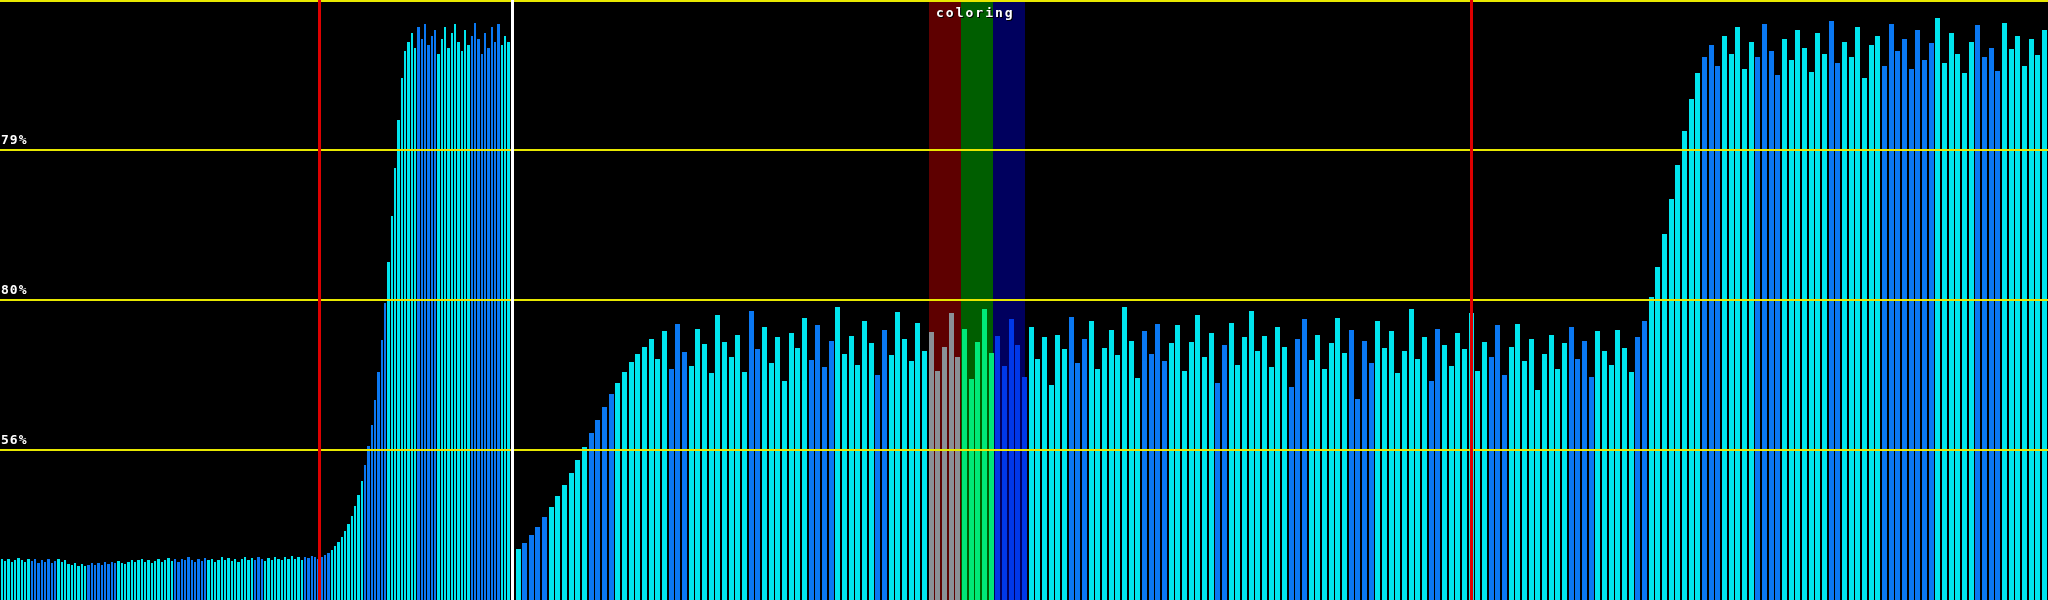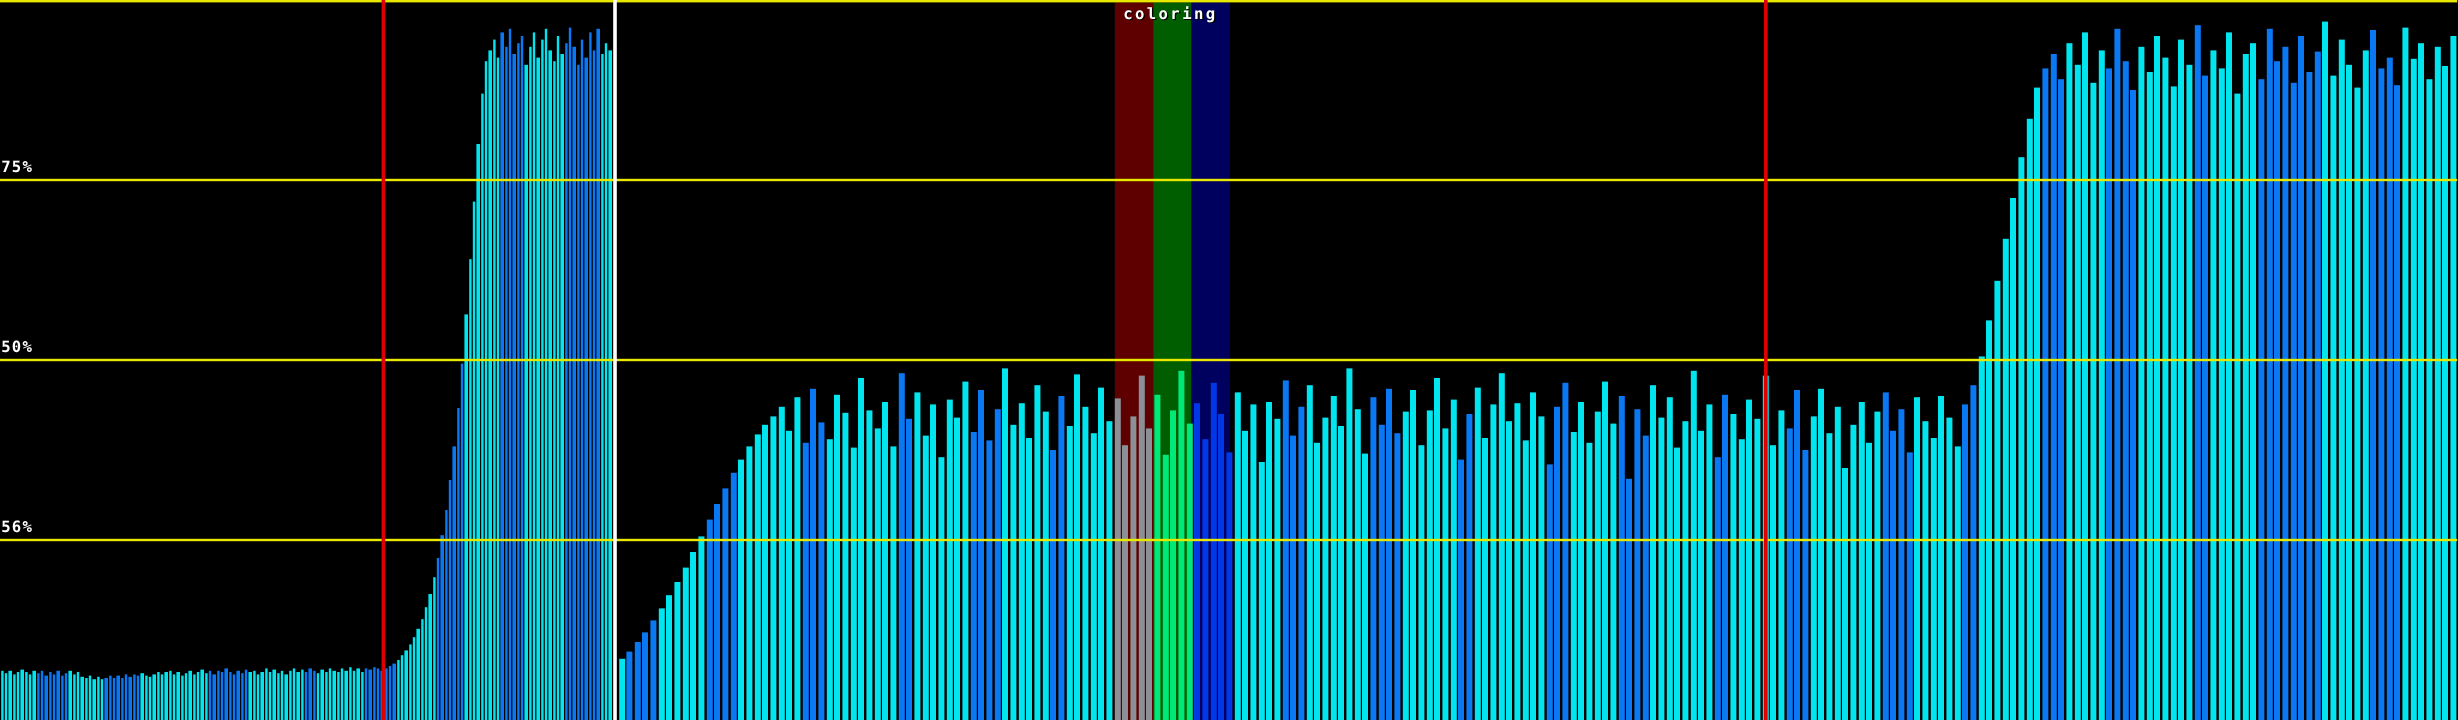--- a/index.html
+++ b/index.html
@@ -12,22 +12,22 @@
   .ylab{position:absolute;left:1px;z-index:4;color:#fff;font-size:13px;font-weight:bold;
         letter-spacing:1px;line-height:14px;text-shadow:1px 1px 0 #000;}
   .y75{top:133px}.y50{top:283px}.y25{top:433px}
   .annot{position:absolute;left:936px;top:5px;z-index:4;color:#fff;font-size:13px;
          font-weight:bold;letter-spacing:2px;line-height:15px;text-shadow:1px 1px 0 #000;}
 </style>
 </head>
 <body>
 
 <div class="screen" id="chart">
-  <span class="ylab y75">75%</span>
-  <span class="ylab y50">50%</span>
+  <span class="ylab y75">79%</span>
+  <span class="ylab y50">80%</span>
   <span class="ylab y25">56%</span>
   <span class="annot">coloring</span>
 <div class="band" style="left: 929px; width: 32px; top: 2px; height: 598px; background: rgb(94, 0, 0);"></div>
     <div class="band" style="left: 961px; width: 32px; top: 2px; height: 598px; background: rgb(0, 94, 0);"></div>
     <div class="band" style="left: 993px; width: 32px; top: 2px; height: 598px; background: rgb(0, 0, 94);"></div>
     <div class="bar" style="left: 0.5px; width: 2.4px; height: 40.8px; background: rgb(0, 229, 238);"></div>
     <div class="bar" style="left: 3.835px; width: 2.4px; height: 39px; background: rgb(0, 229, 238);"></div>
     <div class="bar" style="left: 7.17px; width: 2.4px; height: 41.4px; background: rgb(0, 229, 238);"></div>
     <div class="bar" style="left: 10.505px; width: 2.4px; height: 38.4px; background: rgb(0, 229, 238);"></div>
     <div class="bar" style="left: 13.84px; width: 2.4px; height: 40.2px; background: rgb(0, 229, 238);"></div>

